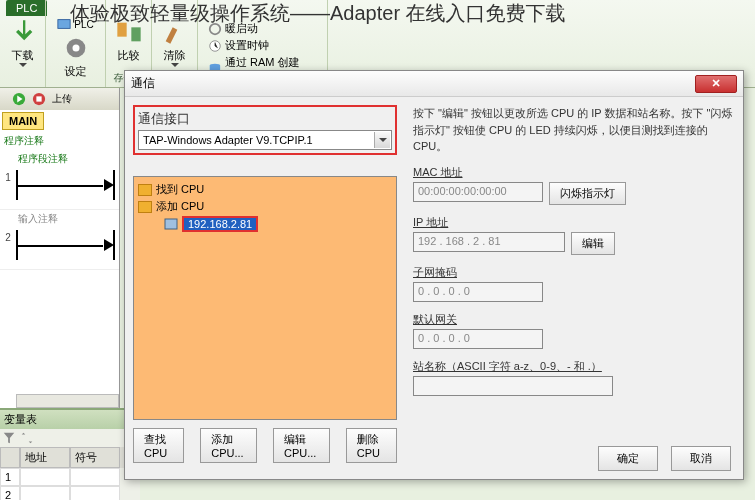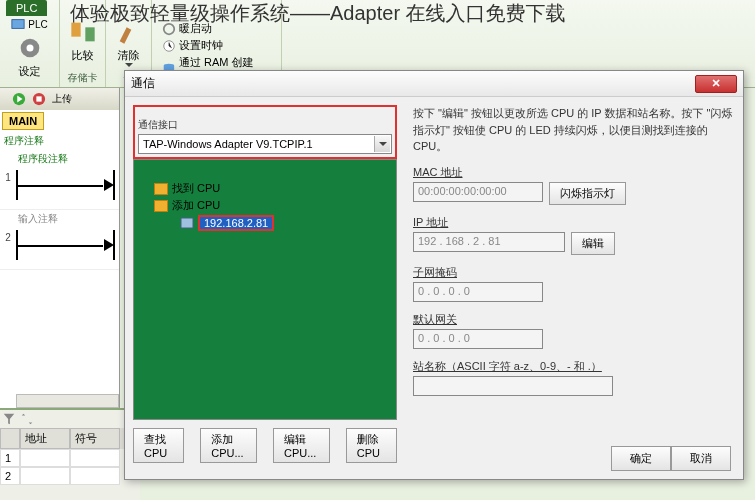--- a/index.html
+++ b/index.html
@@ -42,45 +42,54 @@
 
 
 .dialog { position: absolute; top: 70px; left: 124px; width: 620px; height: 410px; background: #f0f0f0; border: 1px solid #888; box-shadow: 2px 2px 8px rgba(0,0,0,0.3); }
 .dlg-title { height: 26px; background: linear-gradient(#fdfdfd,#e8e8e8); display: flex; align-items: center; padding: 0 6px; border-bottom: 1px solid #ccc; }
 .dlg-title-text { flex: 1; font-size: 12px; }
 .dlg-close { width: 42px; height: 18px; background: linear-gradient(#e07070,#c83030); border: 1px solid #a02020; border-radius: 2px; display: flex; align-items: center; justify-content: center; color: #fff; font-weight: bold; cursor: pointer; }
 .dlg-body { display: flex; height: calc(100% - 26px); }
 .dlg-left { width: 280px; padding: 8px; display: flex; flex-direction: column; }
 .dlg-right { flex: 1; padding: 8px; font-size: 11px; }
 .red-box { border: 2px solid #e03030; padding: 3px; }
-.field-label { font-size: 10px; color: #333; margin-bottom: 2px; margin-top: 8px; }
+.field-label { font-size: 13px; color: #333; margin-bottom: 2px; }
 .combo { width: 100%; height: 20px; border: 1px solid #888; background: #fff; display: flex; align-items: center; padding: 0 4px; position: relative; }
 .combo-arrow { position: absolute; right: 1px; top: 1px; bottom: 1px; width: 16px; background: linear-gradient(#f8f8f8,#d8d8d8); border-left: 1px solid #aaa; display: flex; align-items: center; justify-content: center; }
-.tree { flex: 1; background: #15803d; border: 1px solid #888; padding: 20px; margin-top: 0; font-size: 11px; overflow: hidden; }
+.tree { flex: 1; background: #fdba74; border: 1px solid #888; padding: 4px; margin-top: 21px; font-size: 11px; overflow: hidden; }
 .tree-item { display: flex; align-items: center; padding: 1px 0; }
 .tree-item.indent { padding-left: 26px; }
 .tree-ico { width: 14px; height: 12px; background: #f0b030; border: 1px solid #c08010; margin-right: 4px; }
 .tree-ip { background: #2060c0; color: #fff; padding: 0 4px; }
 .btn-row { display: flex; gap: 16px; padding: 8px 0; }
 .btn { padding: 3px 10px; background: linear-gradient(#fdfdfd,#e4e4e4); border: 1px solid #999; cursor: pointer; font-size: 11px; }
 .help-text { font-size: 11px; color: #333; line-height: 1.5; margin-bottom: 10px; }
 .form-row { margin-bottom: 10px; }
 .form-row .lbl { font-size: 11px; color: #333; text-decoration: underline; }
 .form-row .inputs { display: flex; gap: 6px; margin-top: 2px; }
 .txt { border: 1px solid #888; background: #fff; padding: 2px 4px; font-size: 11px; height: 20px; }
 .txt.ro { background: #f4f4f4; color: #888; }
-.dlg-footer { position: absolute; bottom: 8px; right: 12px; display: flex; gap: 0; }
+.dlg-footer { position: absolute; bottom: 8px; right: 12px; display: flex; gap: 13px; }
 </style>
 </head>
 <body>
 
 <div class="page-title">体验极致轻量级操作系统——Adapter 在线入口免费下载</div>
 
 <div class="ribbon">
   <div class="ribbon-tab">PLC</div>
+  <div class="ribbon-group" style="width:46px">
+    <div class="big-btn">
+      <svg class="ico" viewBox="0 0 24 24">
+          <path fill="#3a9a3a" d="M12 2v12l-4-4-2 2 7 7 7-7-2-2-4 4V2z"></path>
+        </svg>
+      <span>下载</span>
+      <span class="arrow-down"></span>
+    </div>
+  </div>
   <div class="ribbon-group" style="width:60px">
     <div class="small-btn-row">
       <svg class="ico" viewBox="0 0 16 16">
           <rect x="1" y="3" width="14" height="10" fill="#6aa6e0" stroke="#2a5a9a"></rect>
         </svg>
       <span style="font-size:10px">PLC</span>
     </div>
     <div class="big-btn">
       <svg class="ico" viewBox="0 0 24 24">
           <circle cx="12" cy="12" r="8" fill="#888"></circle>
@@ -162,20 +171,21 @@
     <div class="comment-row" style="padding-left:18px;color:#888">输入注释</div>
     <div class="rung-body">
       <div class="rung-line"></div>
       <div class="rung-arrow"></div>
     </div>
   </div>
   <div class="scrollbar-h"></div>
 </div>
 
 <div class="var-table">
+  <div class="var-title">变量表</div>
   <div style="display:flex;padding:2px;gap:4px">
     <svg width="14" height="14" viewBox="0 0 16 16">
         <path fill="#888" d="M2 2h12l-5 6v6l-2-1V8z"></path>
       </svg>
     <svg width="14" height="14" viewBox="0 0 16 16">
         <path fill="#888" d="M4 2v12M2 4l2-2 2 2M12 14V2m-2 10l2 2 2-2"></path>
       </svg>
   </div>
   <div class="var-head">
     <div style="width:20px"></div>

